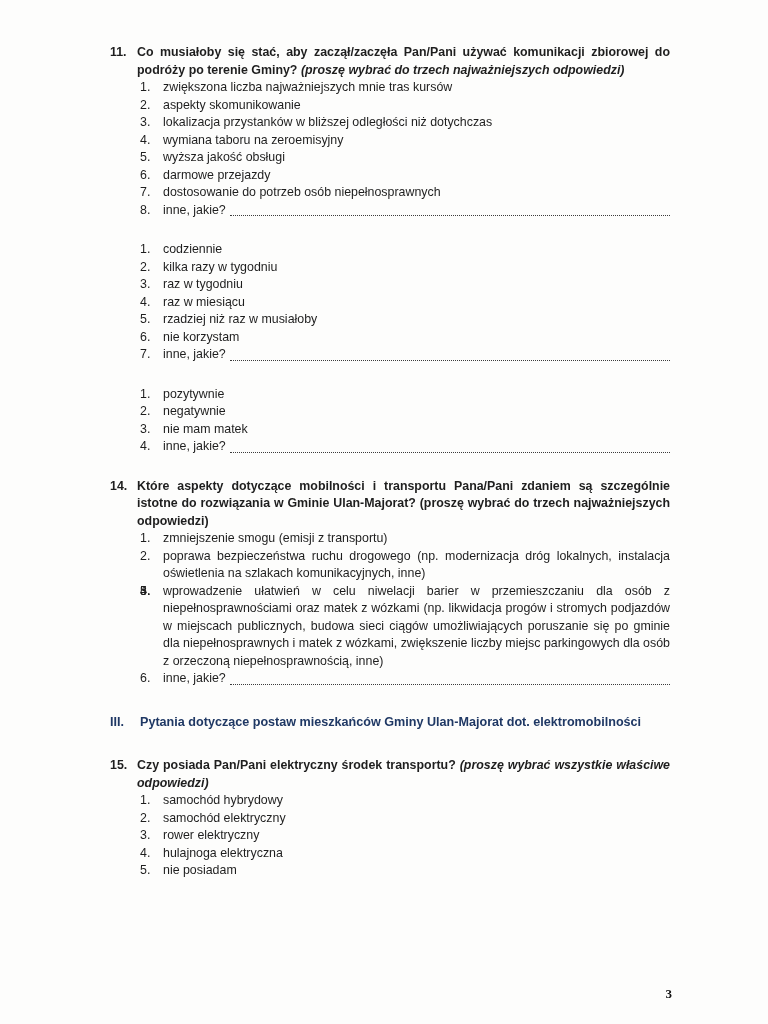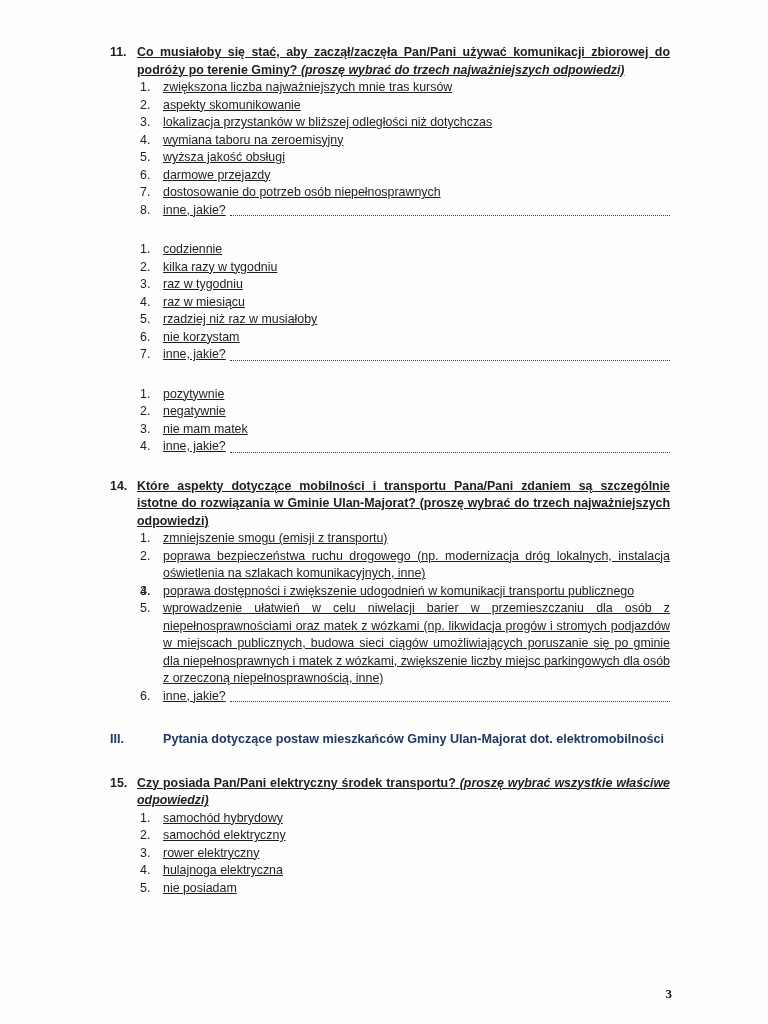--- a/index.html
+++ b/index.html
@@ -10,21 +10,21 @@
     background: #fdfdfc;
     font-family: "Liberation Sans", sans-serif;
     color: var(--ink);
     overflow: hidden;
     position: relative;
   }
   .page {
     position: absolute; inset: 0;
     padding: 44px 98px 0 110px;
   }
-  .question { margin-bottom: 22px; text-decoration: underline; }
+  .question { margin-bottom: 22px; }
   .q-head {
     font-weight: bold;
     font-size: 12.4px;
     line-height: 17.5px;
     text-align: justify;
     padding-left: 27px;
     text-indent: -27px;
   }
   .q-num { display: inline-block; width: 27px; text-indent: 0; }
   .q-ins { font-weight: bold; }
@@ -50,21 +50,21 @@
   .section-heading {
     color: var(--accent);
     font-weight: bold;
     font-size: 12.6px;
     line-height: 17.5px;
     text-align: justify;
     padding-left: 53px;
     text-indent: -53px;
     margin: 26px 0 26px 0;
   }
-  .sec-num { display: inline-block; width: 53px; text-indent: 0; }
+  .sec-num { display: inline-block; width: 30px; text-indent: 0; }
   .page-number {
     position: absolute;
     right: 96px; bottom: 22px;
     font-family: "Liberation Serif", serif;
     font-weight: bold;
     font-size: 13px;
     color: #111;
   }
 </style>
 </head>
@@ -115,21 +115,21 @@
             <span class="leader"></span>
           </div>
         </div>
       </div>
       <div class="question">
         <div class="q-head"><span class="q-num">14.</span><span class="q-text">Które aspekty dotyczące mobilności i transportu Pana/Pani zdaniem są szczególnie istotne do rozwiązania w Gminie Ulan-Majorat?</span> <span class="q-ins">(proszę wybrać do trzech najważniejszych odpowiedzi)</span></div>
         <div class="options">
           <div class="option"><span class="o-num">1.</span><span class="o-text">zmniejszenie smogu (emisji z transportu)</span></div>
           <div class="option"><span class="o-num">2.</span><span class="o-text">poprawa bezpieczeństwa ruchu drogowego (np. modernizacja dróg lokalnych, instalacja oświetlenia na szlakach komunikacyjnych, inne)</span></div>
           <div class="option"><span class="o-num">3.</span></div>
-          <div class="option"><span class="o-num">4.</span><span class="o-text">poprawa dostępności i zwiększenie udogodnień w komunikacji transportu publicznego</span></div>
+          <div class="option"><span class="o-num">4.</span></div>
           <div class="option"><span class="o-num">5.</span><span class="o-text">wprowadzenie ułatwień w celu niwelacji barier w przemieszczaniu dla osób z niepełnosprawnościami oraz matek z wózkami (np. likwidacja progów i stromych podjazdów w miejscach publicznych, budowa sieci ciągów umożliwiających poruszanie się po gminie dla niepełnosprawnych i matek z wózkami, zwiększenie liczby miejsc parkingowych dla osób z orzeczoną niepełnosprawnością, inne)</span></div>
           <div class="option has-leader">
             <span class="o-num">6.</span>
             <span class="o-text">inne, jakie?</span>
             <span class="leader"></span>
           </div>
         </div>
       </div>
       <div class="section-heading"><span class="sec-num">III.</span><span class="sec-title">Pytania dotyczące postaw mieszkańców Gminy Ulan-Majorat dot. elektromobilności</span></div>
       <div class="question">

